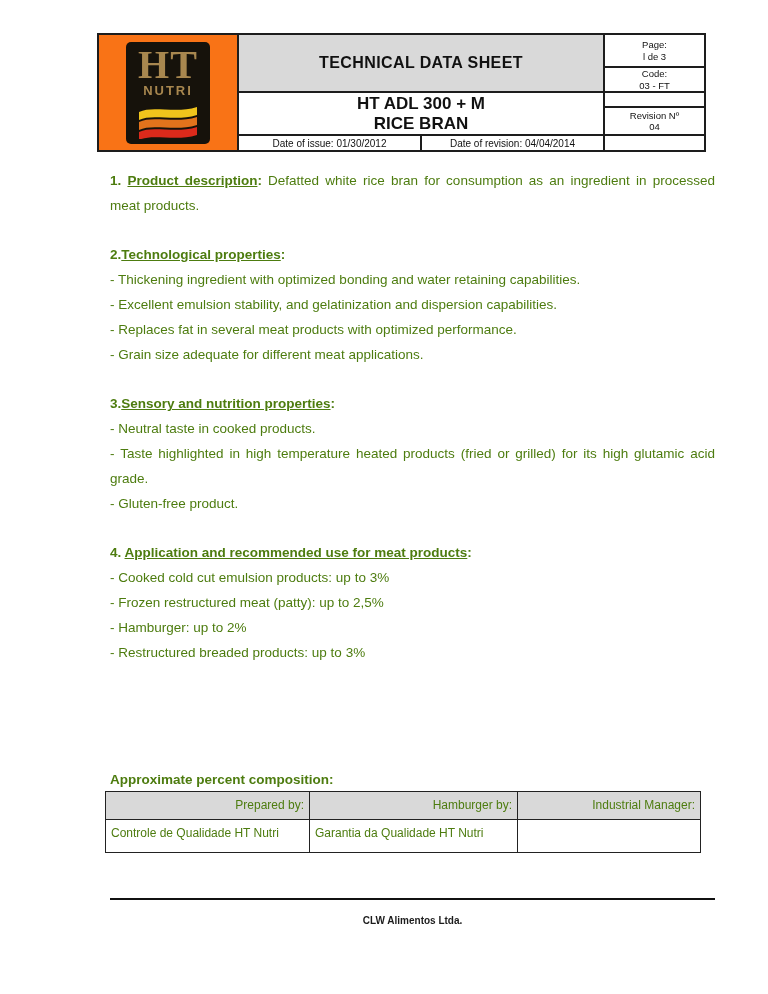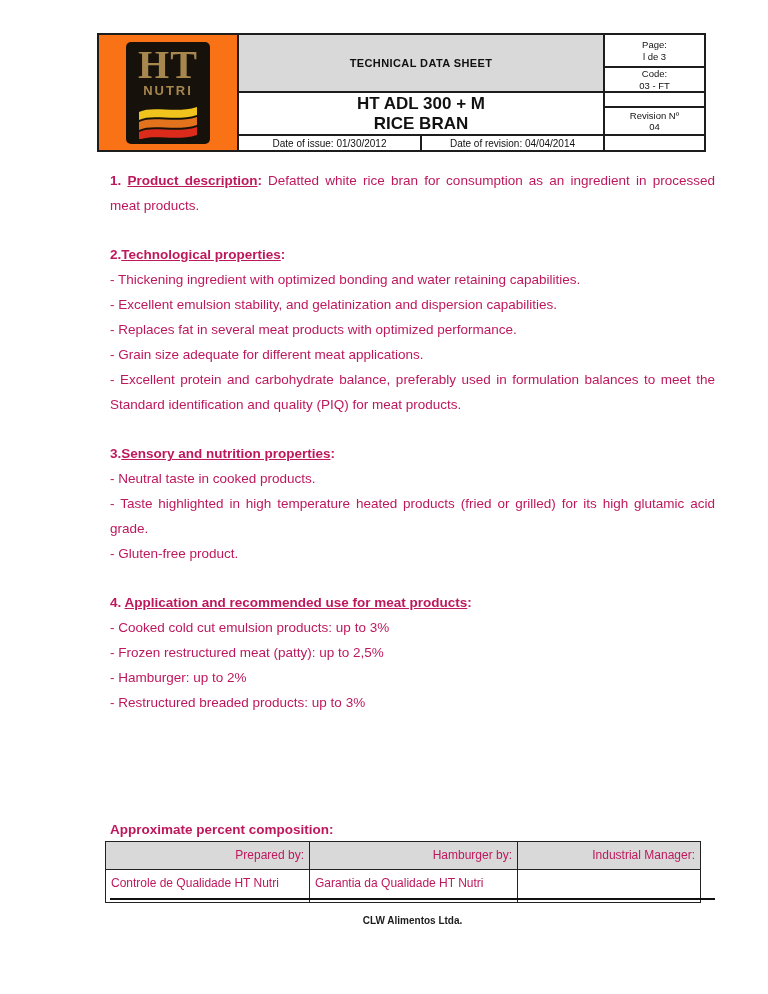--- a/index.html
+++ b/index.html
@@ -23,29 +23,29 @@
   .logo-ht{
     font-family:"Liberation Serif",serif;font-weight:bold;font-size:40px;line-height:38px;
     color:#a8874f;letter-spacing:1px;
   }
   .logo-nutri{
     font-family:"Liberation Sans",sans-serif;font-weight:bold;font-size:13px;line-height:14px;
     color:#a8874f;letter-spacing:2px;margin-top:0;
   }
   .logo-stripes{margin-top:5px;display:block;}
   td.doc-title{
-    background:#d9d9d9;font-weight:bold;font-size:11px;letter-spacing:.4px;color:#111;
+    background:#d9d9d9;font-weight:bold;font-size:16px;letter-spacing:.4px;color:#111;
   }
   td.prod-title{font-weight:bold;font-size:17px;line-height:20px;color:#111;}
   td.date-cell{font-size:10px;color:#111;}
   td.meta-cell{font-size:9.5px;line-height:11.5px;color:#111;padding:1px 2px;}
   
   .body{
     position:absolute;left:110px;top:168px;width:605px;
-    font-size:13.5px;line-height:25px;text-align:justify;color:#be185d;
+    font-size:13.5px;line-height:25px;text-align:justify;color:#4d7c0f;
   }
   .sec{margin:0 0 24px 0;}
   .b{font-weight:bold;}
   .u{text-decoration:underline;}
   .line{text-align:justify;}
   
   .comp{margin-top:104px;}
   .comp-heading{font-weight:bold;font-size:13.5px;line-height:22px;text-align:left;}
   table.comp-table{
     border-collapse:collapse;table-layout:fixed;width:595px;margin-left:-5px;
@@ -125,21 +125,20 @@
   <div class="body">
 
     <p class="sec"><span class="b"><span>1. </span><span class="u">Product description</span><span>: </span></span><span>Defatted white rice bran for consumption as an ingredient in processed meat products.</span></p>
 
     <div class="sec">
       <div class="line b"><span>2.</span><span class="u">Technological properties</span><span>:</span></div>
       <div class="line">- Thickening ingredient with optimized bonding and water retaining capabilities.</div>
       <div class="line">- Excellent emulsion stability, and gelatinization and dispersion capabilities.</div>
       <div class="line">- Replaces fat in several meat products with optimized performance.</div>
       <div class="line">- Grain size adequate for different meat applications.</div>
-      <div class="line">- Excellent protein and carbohydrate balance, preferably used in formulation balances to meet the Standard identification and quality (PIQ) for meat products.</div>
     </div>
 
     <div class="sec">
       <div class="line b"><span>3.</span><span class="u">Sensory and nutrition properties</span><span>:</span></div>
       <div class="line">- Neutral taste in cooked products.</div>
       <div class="line">- Taste highlighted in high temperature heated  products  (fried or grilled) for its high glu­tamic acid grade.</div>
       <div class="line">- Gluten-free product.</div>
     </div>
 
     <div class="sec">

